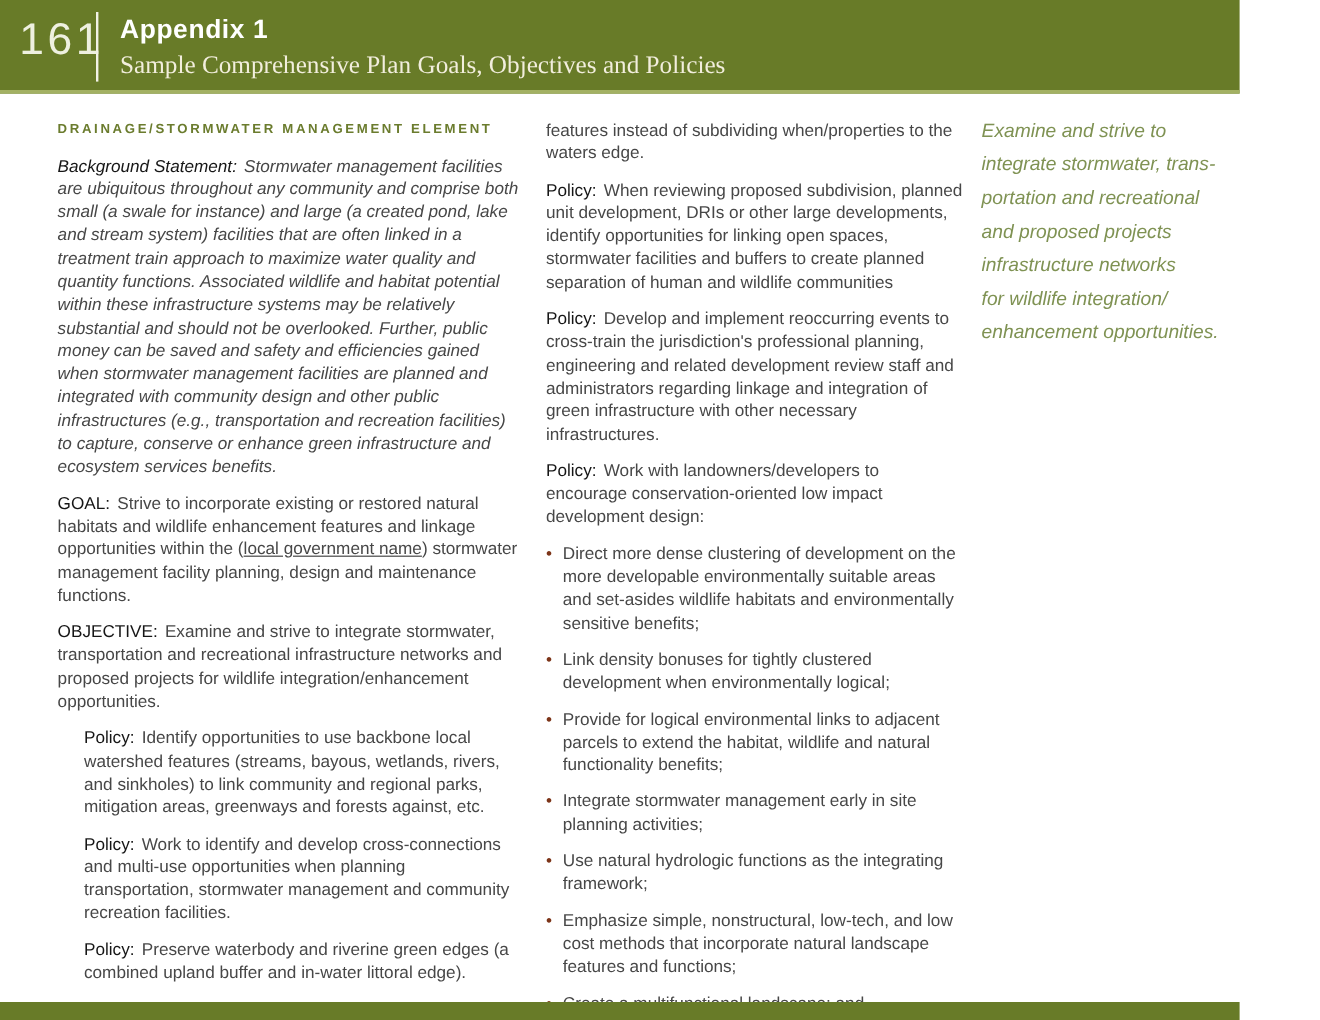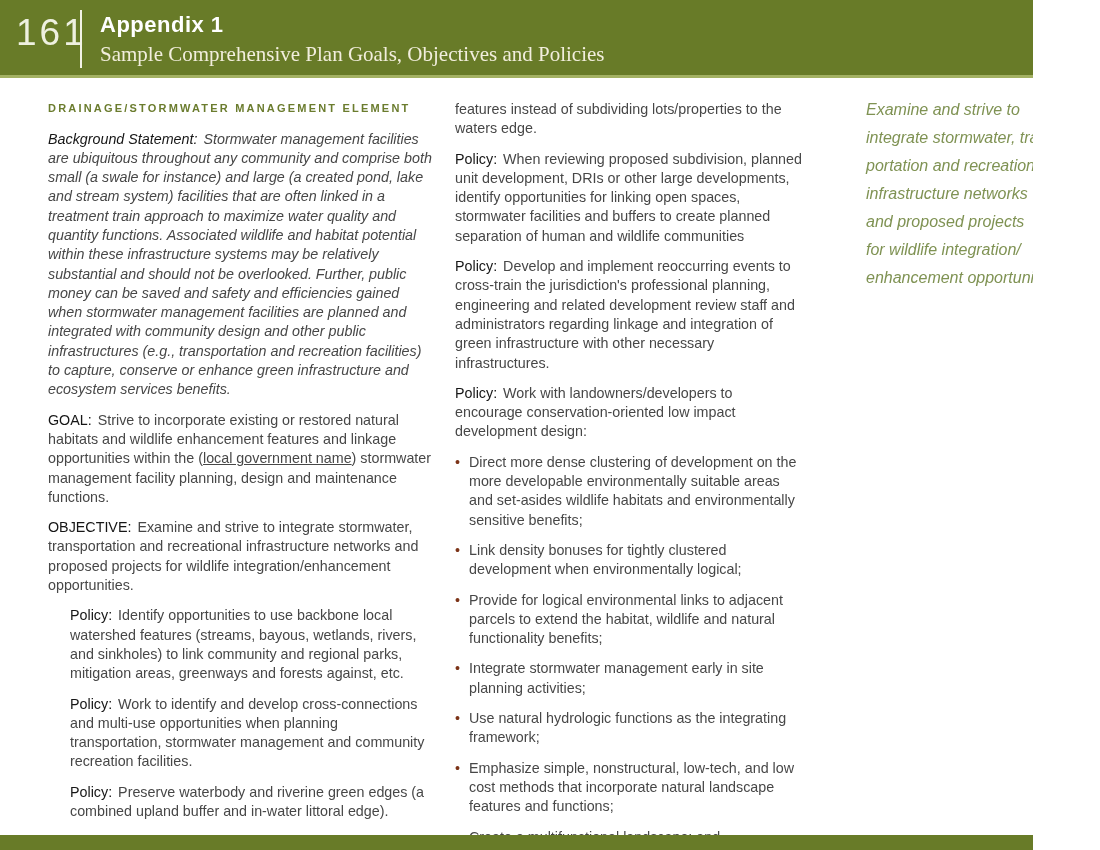--- a/index.html
+++ b/index.html
@@ -57,21 +57,21 @@
     position: absolute;
     left: 0; bottom: 0;
     width: 1100px; height: 15px;
     background: #687b28;
   }
 
   
   .col { position: absolute; top: 100px; font-size: 14.3px; line-height: 19.3px; }
   .col-left  { left: 48px;  width: 384px; }
   .col-mid   { left: 455px; width: 347px; }
-  .col-right { left: 866px; width: 205px; }
+  .col-right { left: 818px; width: 205px; }
 
   .section-heading {
     font-size: 11px;
     font-weight: bold;
     letter-spacing: 2.2px;
     line-height: 1.5;
     color: #6b7c2e;
     margin-bottom: 13px;
   }
 
@@ -135,21 +135,21 @@
     <p class="para policy-indent">
       <span class="label">Policy:</span><span>Work to identify and develop cross-connections and multi-use opportunities when planning transportation, stormwater management and community recreation facilities.</span>
     </p>
     <p class="para policy-indent">
       <span class="label">Policy:</span><span>Preserve waterbody and riverine green edges (a combined upland buffer and in-water littoral edge).</span>
     </p>
 
   </div>
 
   <div class="col col-mid">
-    <p class="para">features instead of subdividing lots/properties to the waters edge.</p>
+    <p class="para">features instead of subdividing when/properties to the waters edge.</p>
 
     <p class="para">
       <span class="label">Policy:</span><span>When reviewing proposed subdivision, planned unit development, DRIs or other large developments, identify opportunities for linking open spaces, stormwater facilities and buffers to create planned separation of human and wildlife communities</span>
     </p>
     <p class="para">
       <span class="label">Policy:</span><span>Develop and implement reoccurring events to cross-train the jurisdiction's professional planning, engineering and related development review staff and administrators regarding linkage and integration of green infrastructure with other necessary infrastructures.</span>
     </p>
     <p class="para">
       <span class="label">Policy:</span><span>Work with landowners/developers to encourage conservation-oriented low impact development design:</span>
     </p>
@@ -182,21 +182,21 @@
       <span class="bullet-dot">•</span>
         <span class="bullet-text">Create a multifunctional landscape; and,</span>
     </div>
 
   </div>
 
   <div class="col col-right">
     <div class="pull-quote-line">Examine and strive to</div>
     <div class="pull-quote-line">integrate stormwater, trans-</div>
     <div class="pull-quote-line">portation and recreational</div>
+    <div class="pull-quote-line">and proposed projects</div>
     <div class="pull-quote-line">infrastructure networks</div>
-    <div class="pull-quote-line">and proposed projects</div>
     <div class="pull-quote-line">for wildlife integration/</div>
     <div class="pull-quote-line">enhancement opportunities.</div>
   </div>
 
   <div class="footer"></div>
 
 </div>
 
 </body></html>

